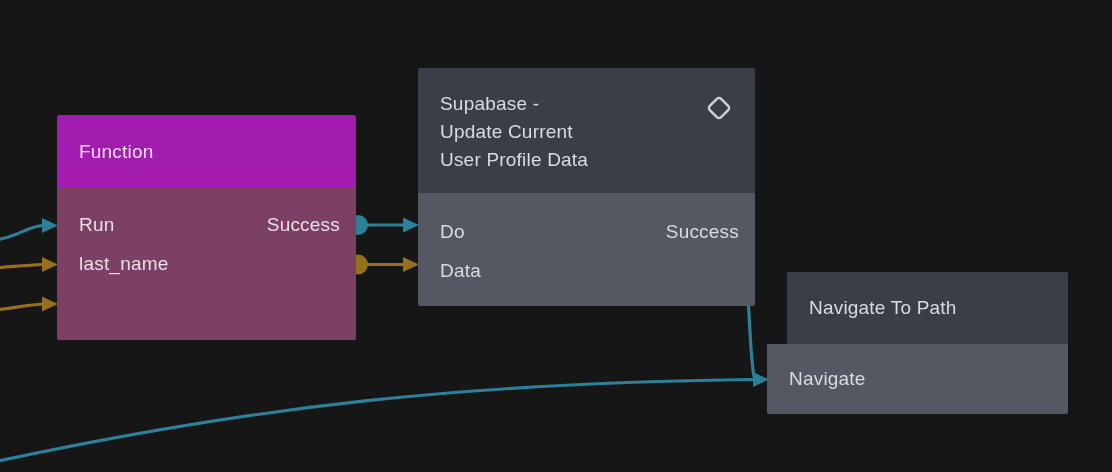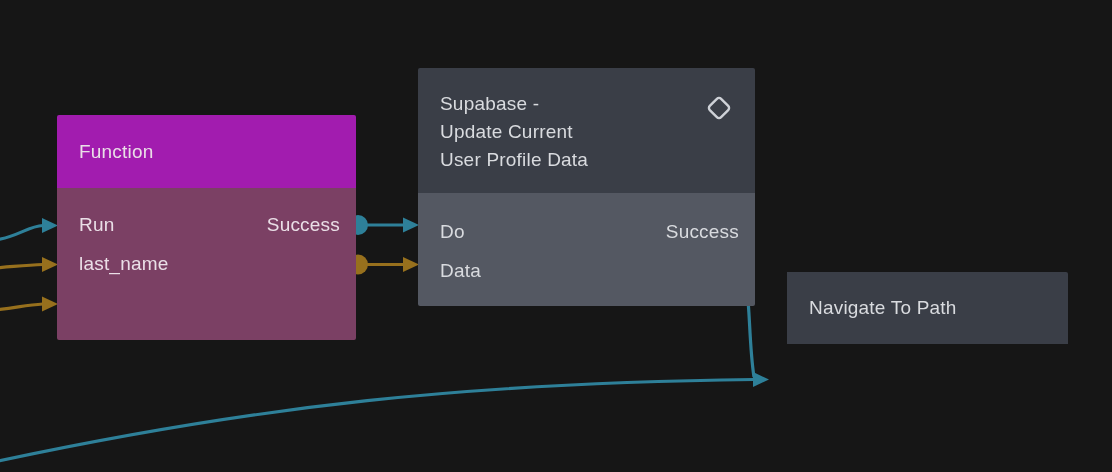--- a/index.html
+++ b/index.html
@@ -130,15 +130,20 @@
       <div class="port-row">
         <span>Data</span>
       </div>
     </div>
   </div>
 
   <div class="node node-navigate" style="color: rgb(217, 219, 223);">
     <div class="node-header" style="background: rgb(58, 62, 71); margin-left: 20px;">
       <span class="node-title">Navigate To Path</span>
     </div>
+    <div class="node-body" style="background: rgb(84, 88, 98);">
+      <div class="port-row">
+        <span>Navigate</span>
+      </div>
+    </div>
   </div>
 
 </div>
 
 </body></html>

